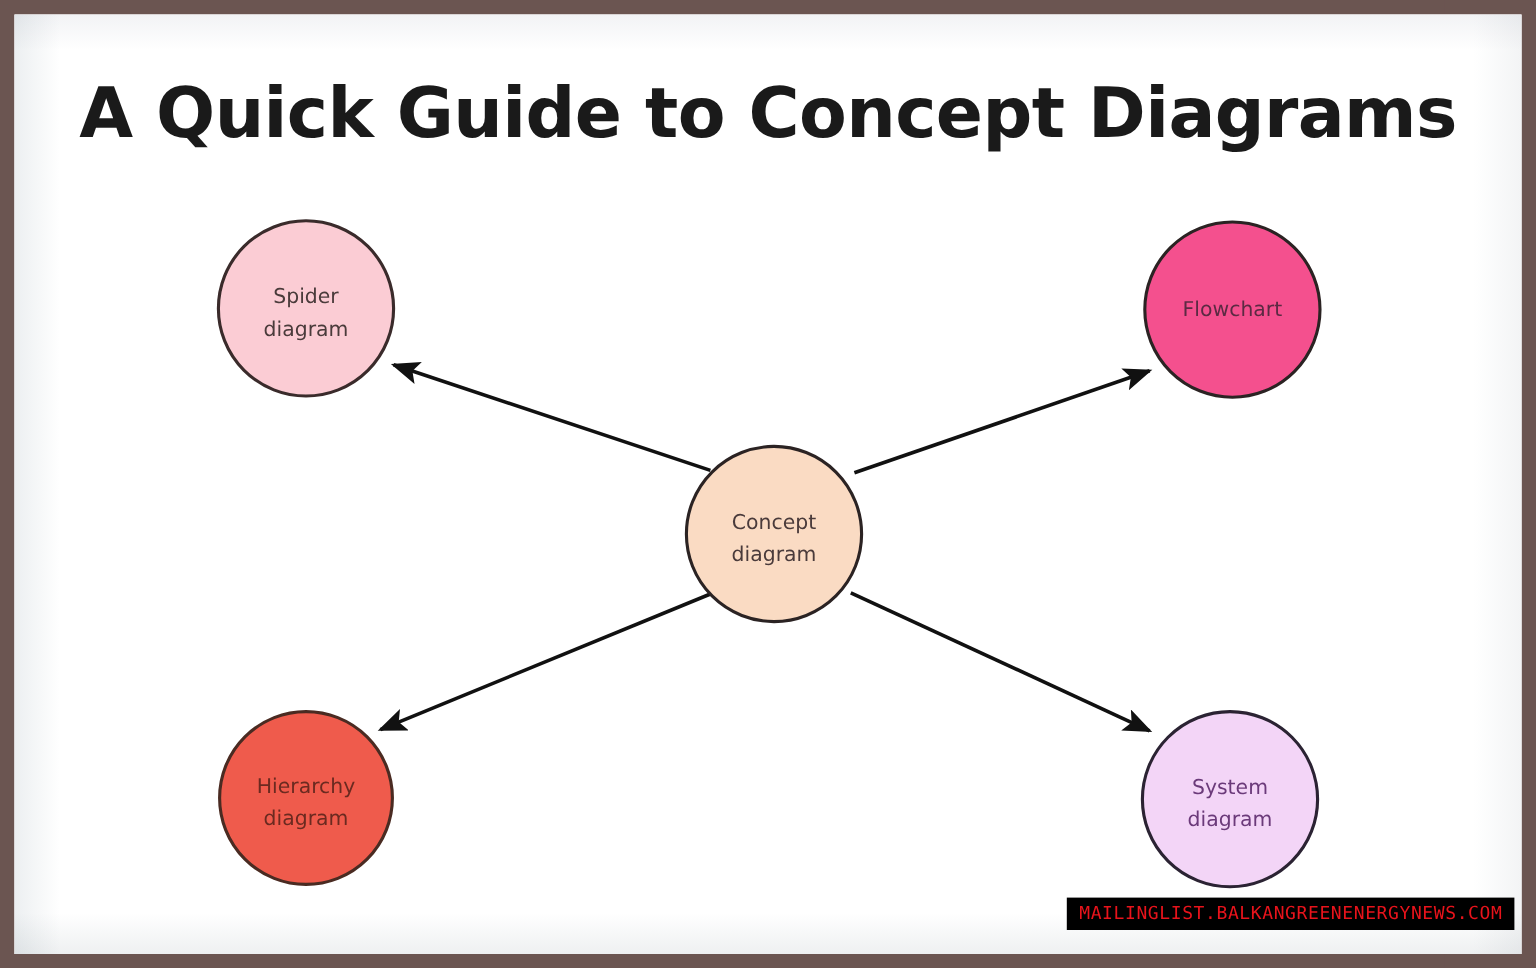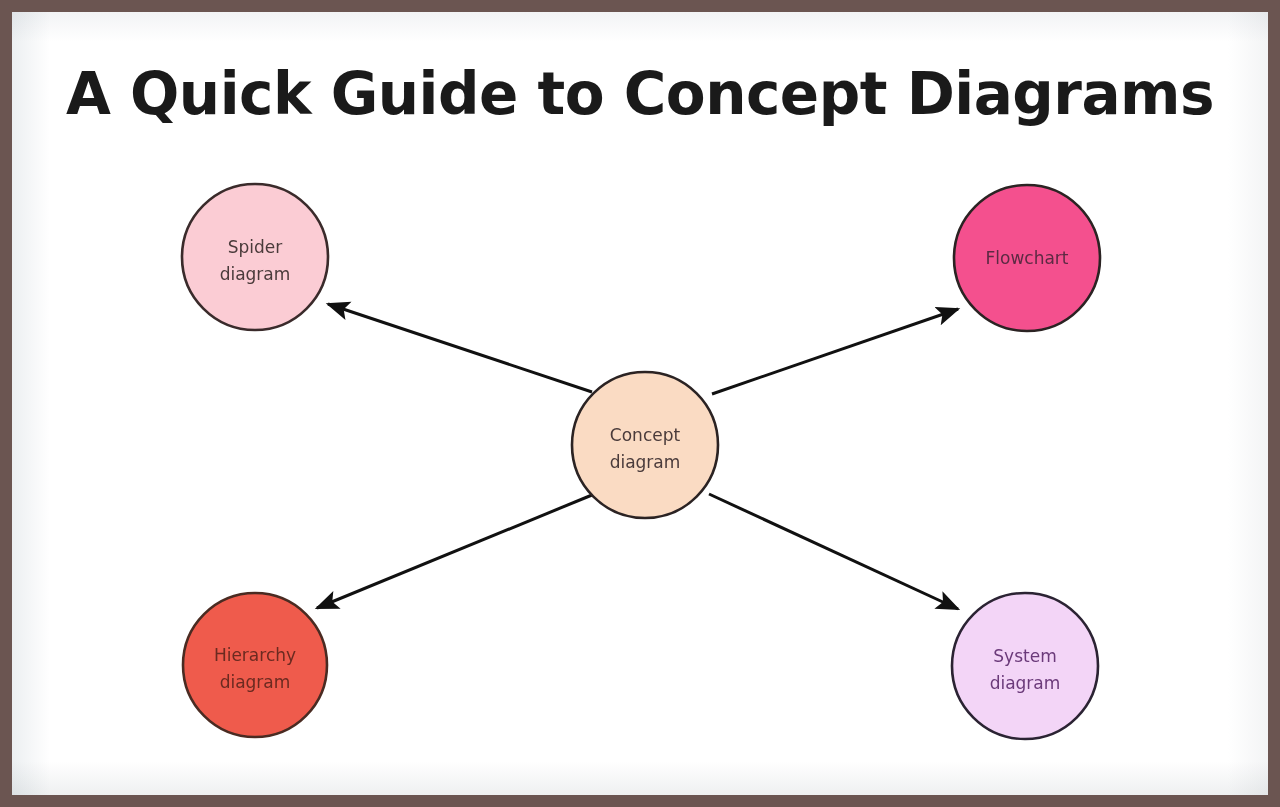--- a/index.html
+++ b/index.html
@@ -146,14 +146,15 @@
         <text class="node-label onred" x="243" y="671">diagram</text>
       </g>
 
       <g>
         <circle cx="1013" cy="654" r="73" fill="#f3d5f7" stroke="#2b2333" stroke-width="2.6"></circle>
         <text class="node-label onviolet" x="1013" y="645">System</text>
         <text class="node-label onviolet" x="1013" y="672">diagram</text>
       </g>
     </svg>
 
+    <div id="watermark">MAILINGLIST.BALKANGREENENERGYNEWS.COM</div>
   </div>
 </div>
 
 </body></html>

